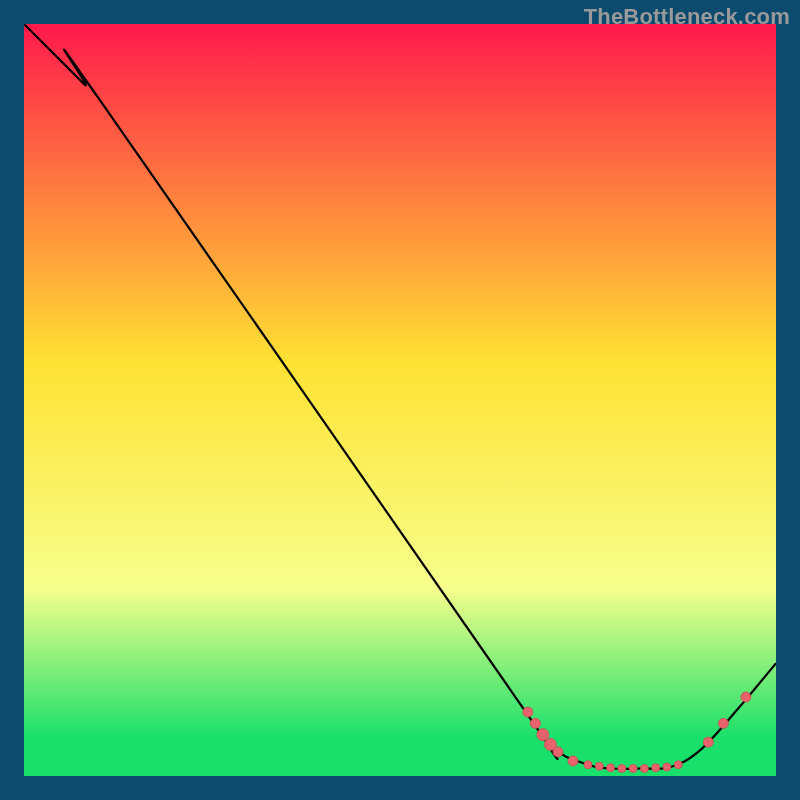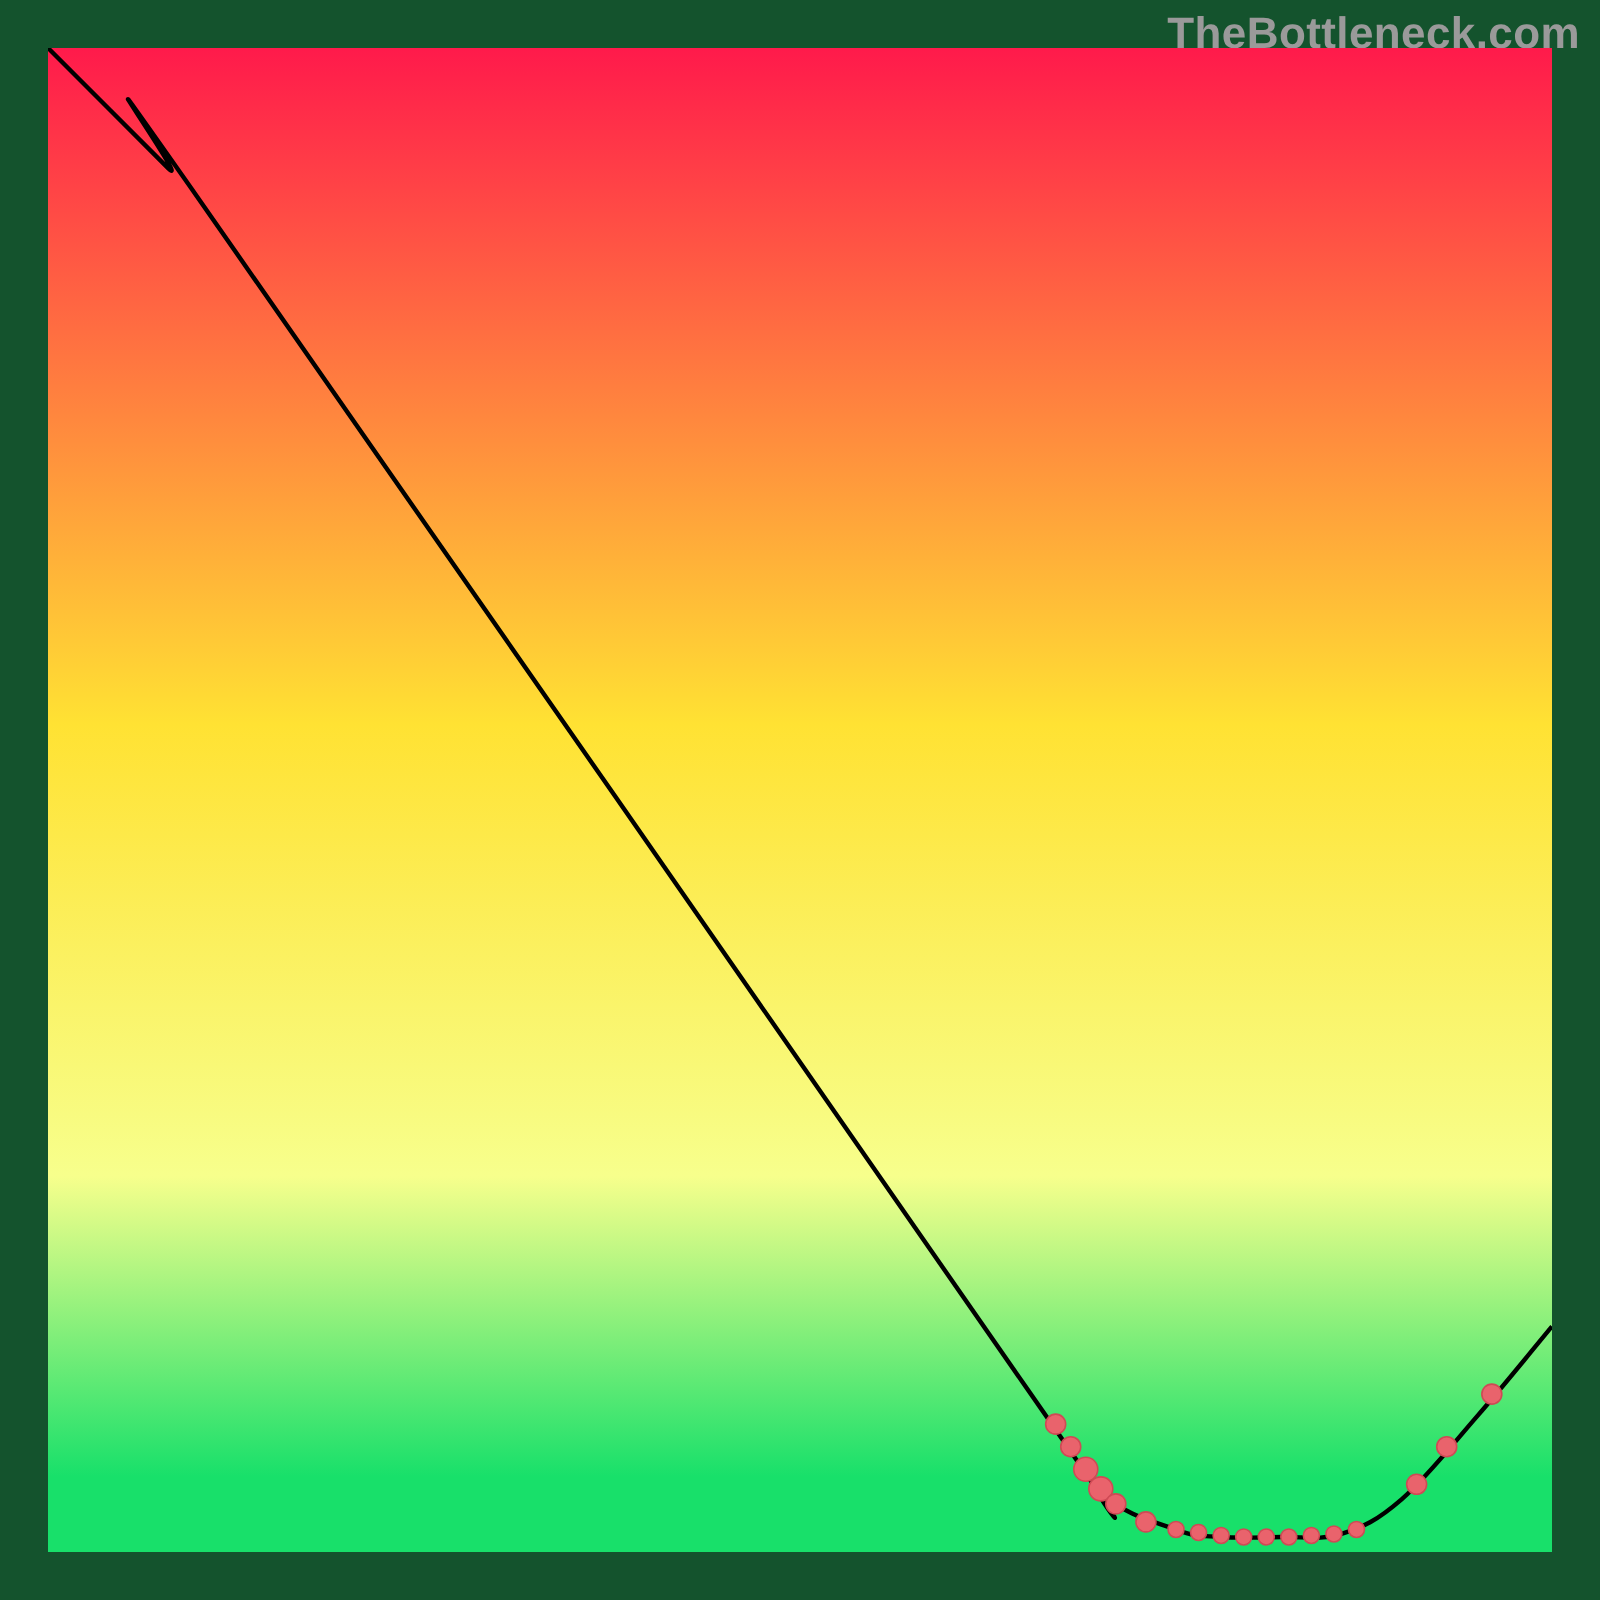--- a/index.html
+++ b/index.html
@@ -1,21 +1,21 @@
 <!DOCTYPE html>
 <html><head>
 <meta charset="utf-8">
 <style>
   * { margin: 0; padding: 0; box-sizing: border-box; }
   html, body { width: 800px; height: 800px; background: #000; overflow: hidden; }
   .frame {
     position: relative;
     width: 800px;
     height: 800px;
-    background: #14532d;
+    background: #0c4a6e;
   }
   .attribution {
     position: absolute;
     top: 4px;
     right: 10px;
     font-family: Arial, Helvetica, sans-serif;
     font-size: 22px;
     font-weight: bold;
     color: #9a9a9a;
     letter-spacing: 0.2px;

